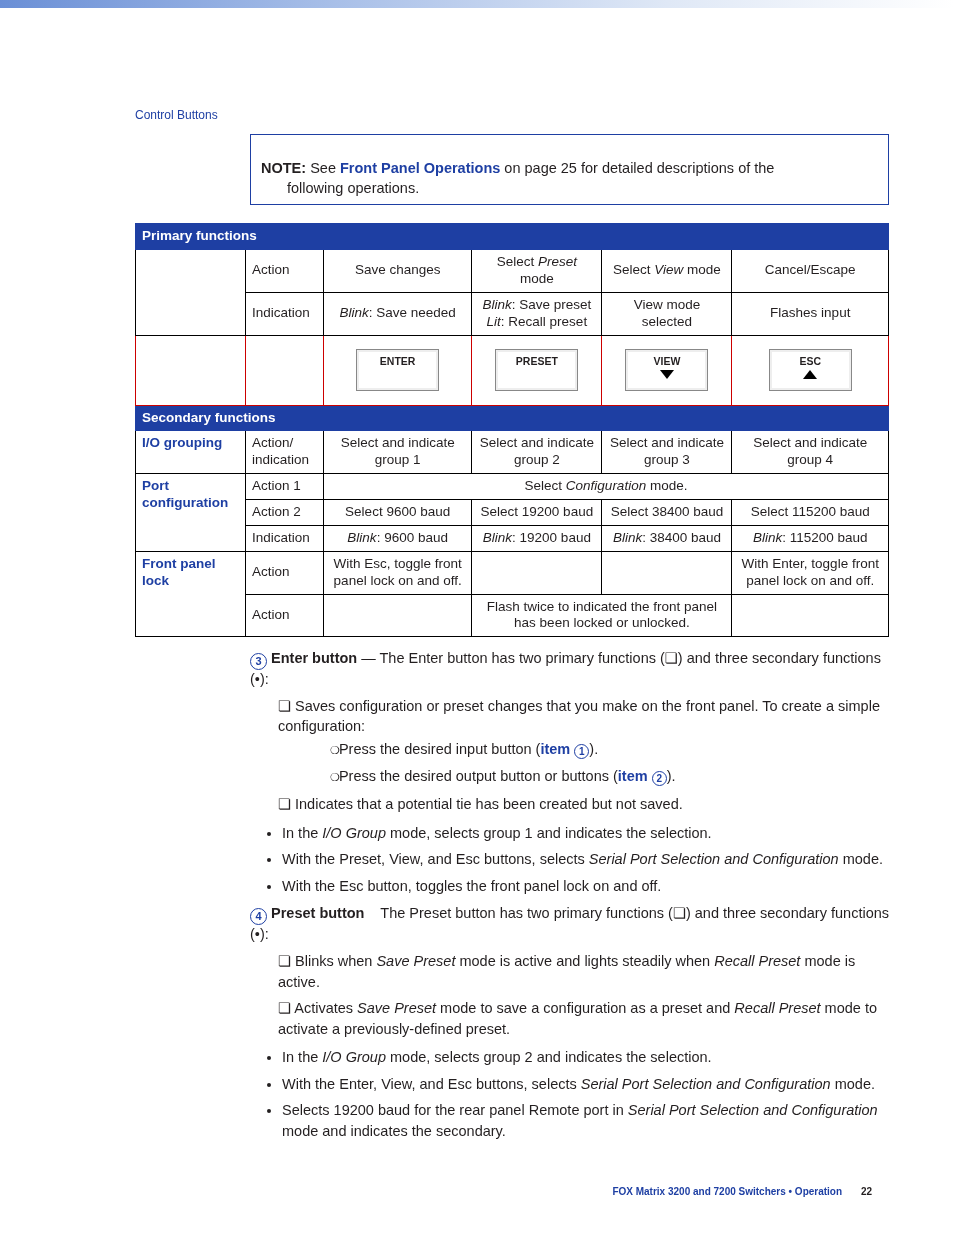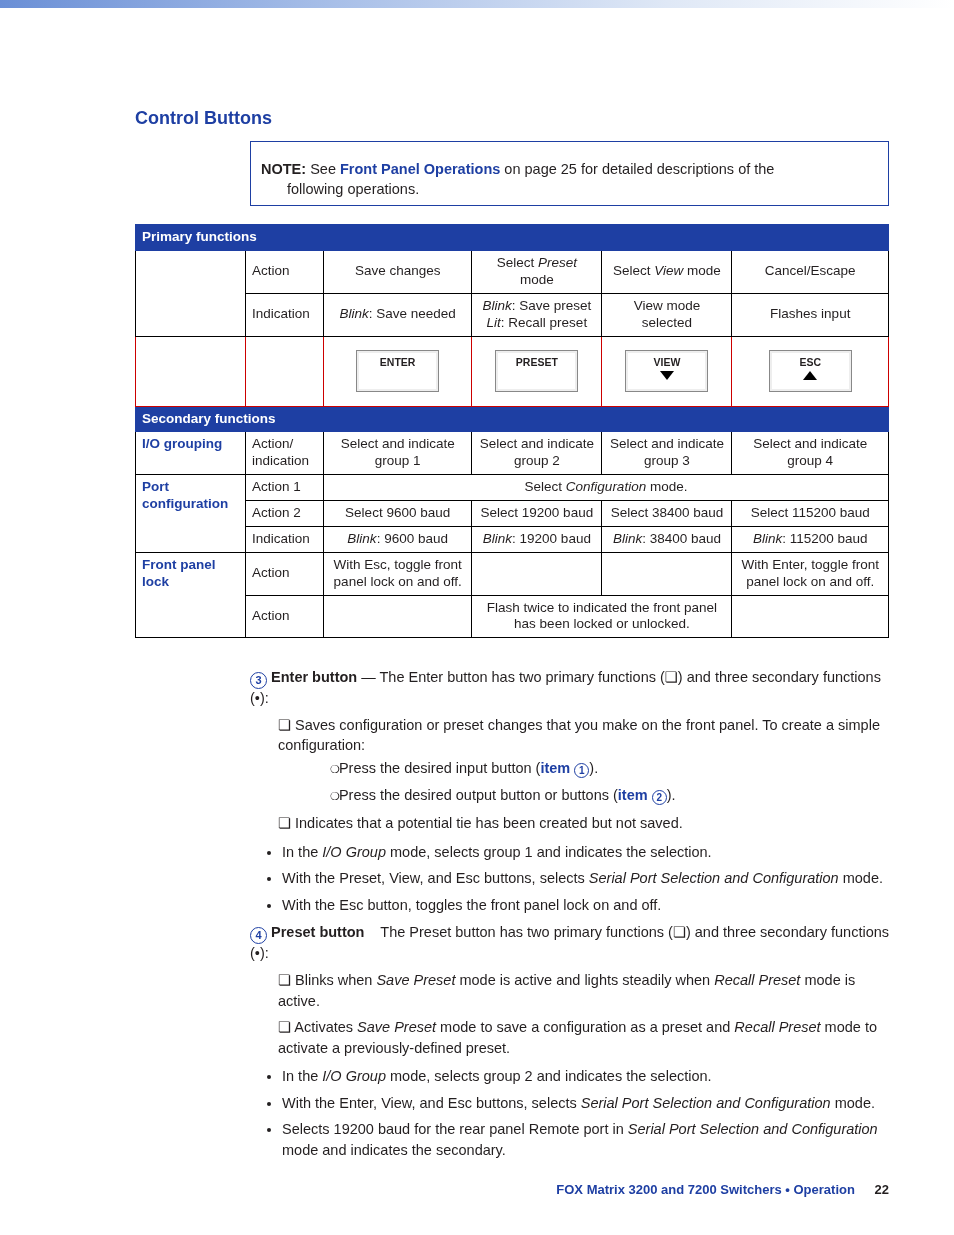--- a/index.html
+++ b/index.html
@@ -22,39 +22,39 @@
   .topbar {
     height: 8px;
     background: linear-gradient(90deg, #6a8fd6 0%, #a8bfe8 35%, #dfe8f6 70%, #ffffff 100%);
   }
   .page {
     padding: 100px 65px 0 135px;
     box-sizing: border-box;
   }
   h2.section-title {
     color: var(--brand-blue);
-    font-weight: bold;
-    font-size: 18px;
+    font-weight: normal;
+    font-size: 12px;
     margin: 0 0 12px 0;
   }
   .note-box {
     border: 1.5px solid var(--brand-blue);
-    padding: 18px 10px 6px 10px;
+    padding: 24px 10px 6px 10px;
     margin: 0 0 18px 115px;
     line-height: 1.35;
   }
   .note-box .label { font-weight: bold; }
   .link { color: var(--link-blue); font-weight: bold; }
   .note-body-indent { padding-left: 26px; }
 
   table.func {
     width: 100%;
     border-collapse: collapse;
     font-size: 13.5px;
-    margin-bottom: 30px;
+    margin-bottom: 12px;
   }
   table.func td, table.func th {
     border: 1px solid var(--table-border);
     padding: 4px 6px;
     text-align: center;
     vertical-align: middle;
     line-height: 1.25;
   }
   table.func td.lbl { text-align: left; }
   table.func th.bandhdr {
@@ -118,21 +118,21 @@
   ul.sq > li::before { content:"❏ "; }
   ul.sq > li { margin-bottom:6px; }
   ul.dot { list-style: disc; padding-left: 32px; }
   ul.dot > li { margin-bottom:6px; }
   ul.circ { list-style: none; padding-left: 52px; }
   ul.circ > li::before { content:"❍   "; font-size:11px; letter-spacing:-2px;}
   ul.circ > li { margin-bottom:6px; }
   .it { font-style: italic; }
 
   .footer {
-    position:absolute; bottom:38px; right:65px; font-size:13px;
+    position:absolute; bottom:38px; right:82px; font-size:10px;
   }
   .footer .prod { color: var(--link-blue); font-weight:bold; }
   .footer .pg { font-weight:bold; margin-left:16px;}
 </style>
 </head>
 <body>
 
 <div class="topbar"></div>
 
 <div class="page">

